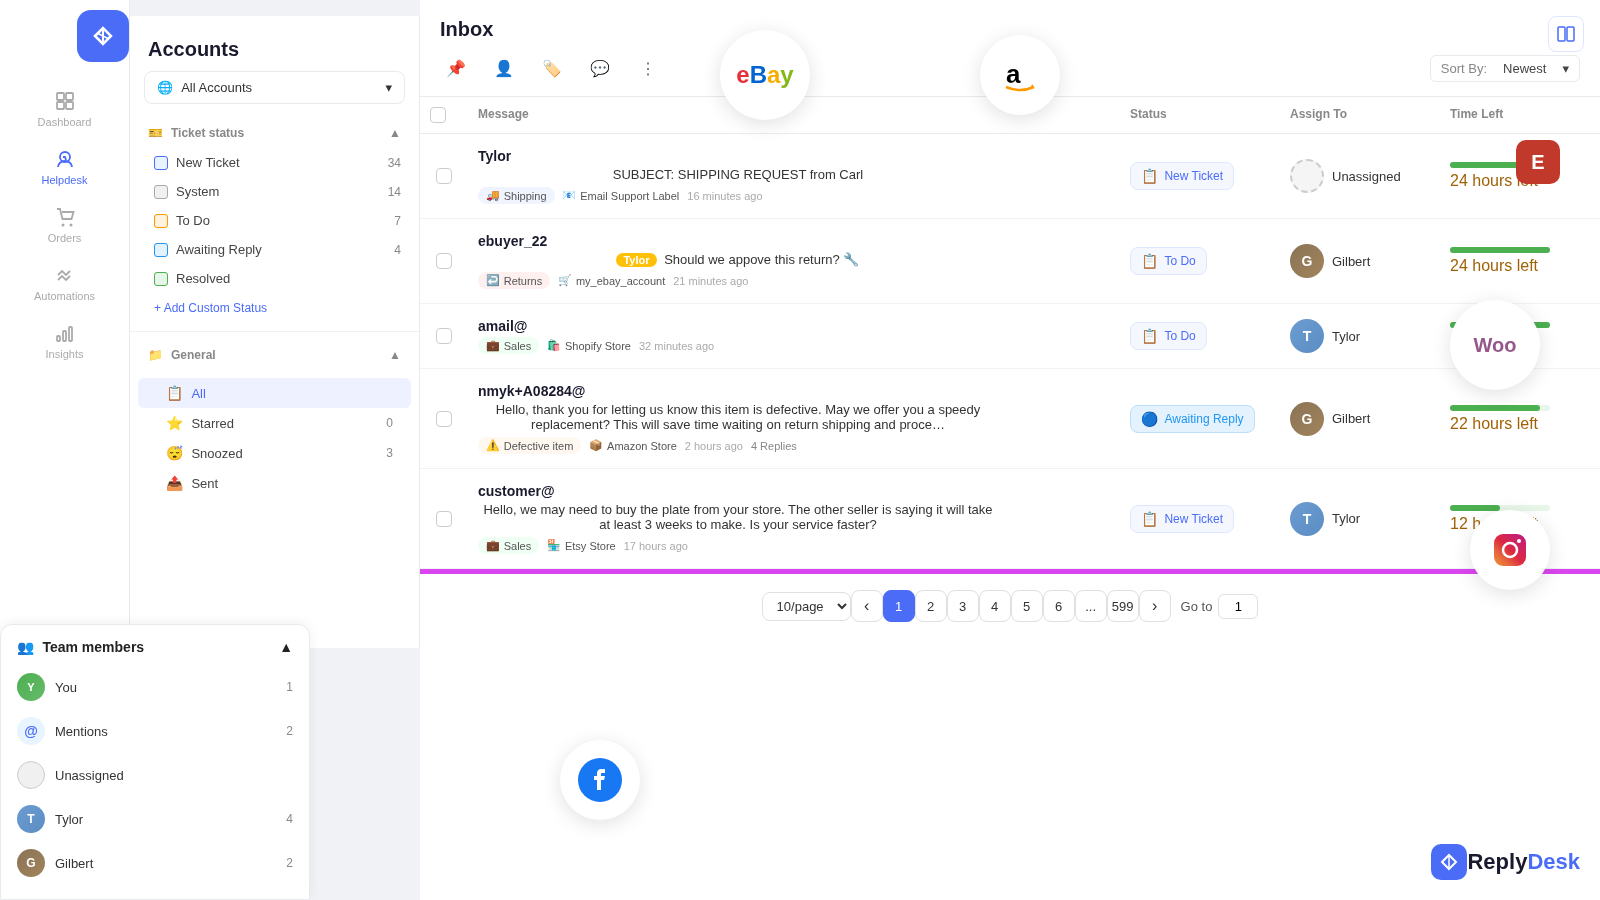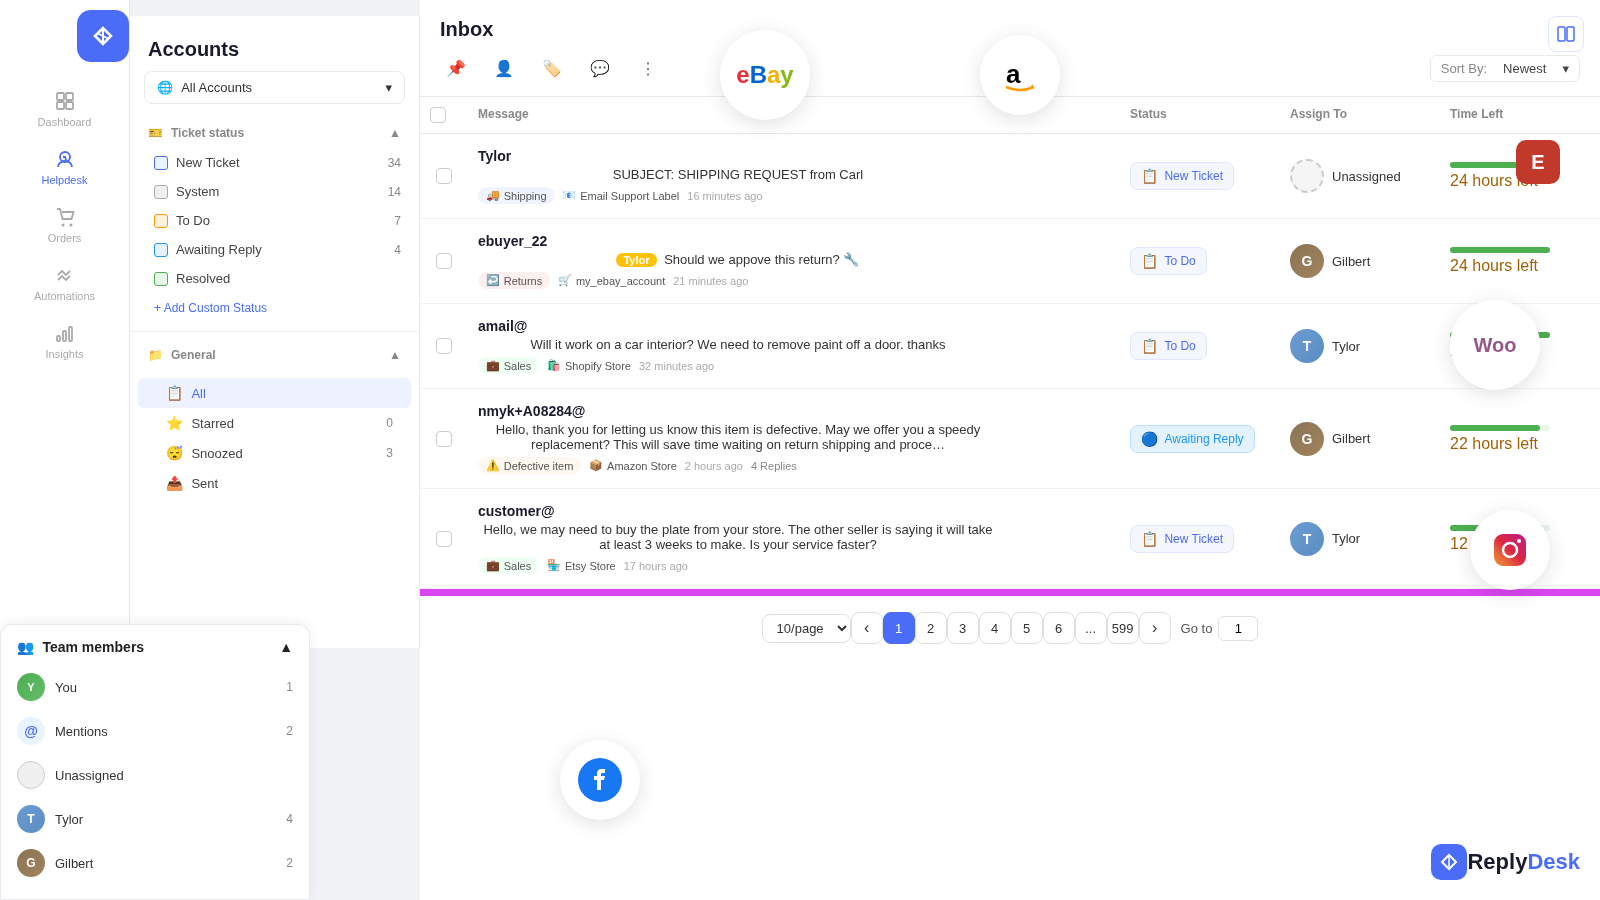--- a/index.html
+++ b/index.html
@@ -142,21 +142,21 @@
     .unassigned-circle { width: 34px; height: 34px; border-radius: 50%; background: #f5f5f5; border: 2px dashed #ccc; flex-shrink: 0; }
 
     .time-cell { padding: 0 10px; }
     .progress-bar-wrap { background: #e8f5e9; border-radius: 4px; height: 6px; width: 100px; margin-bottom: 4px; }
     .progress-bar { height: 6px; border-radius: 4px; background: #4caf50; }
     .time-left-text { font-size: 16px; color: #a16207; }
 
     
     .pagination-bar {
       display: flex; align-items: center; justify-content: center; 
-      padding: 16px; border-top: 7px solid #d946ef;
+      padding: 16px; border-top: 5px solid #d946ef;
     }
     .page-btn {
       width: 32px; height: 32px; border-radius: 8px; border: 1px solid #e0e0e0;
       display: flex; align-items: center; justify-content: center;
       font-size: 13px; cursor: pointer; background: #fff; color: #333;
     }
     .page-btn.active { background: #4A6CF7; color: #fff; border-color: #4A6CF7; }
     .page-btn.nav { font-size: 16px; }
     .per-page-select {
       border: 1px solid #e0e0e0; border-radius: 8px; padding: 5px 10px;
@@ -473,21 +473,20 @@
         <span class="time-left-text">24 hours left</span>
       </div>
     </div>
 
     <div class="ticket-row">
       <div class="ticket-check">
         <div class="checkbox"></div>
       </div>
       <div class="ticket-content">
         <div class="ticket-sender">amail@</div>
-        <div class="ticket-subject">Will it work on a car interior? We need to remove paint off a door. thanks</div>
         <div class="ticket-meta">
           <span class="tag sales">💼 <span>Sales</span></span>
           <span class="store-tag">🛍️ <span>Shopify Store</span></span>
           <span class="time-ago">32 minutes ago</span>
         </div>
       </div>
       <div class="status-cell">
         <div class="status-badge">
           <span class="status-badge-icon">📋</span>
           <span>To Do</span>

